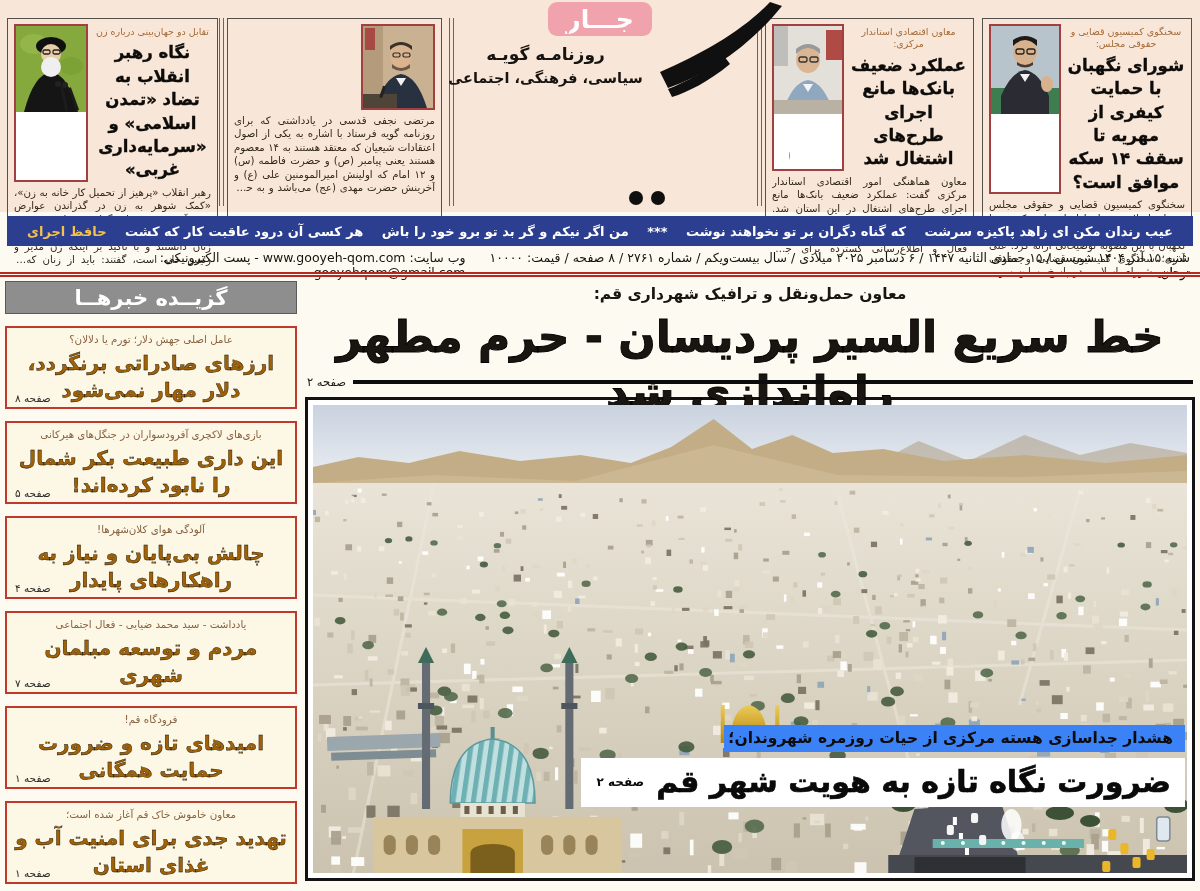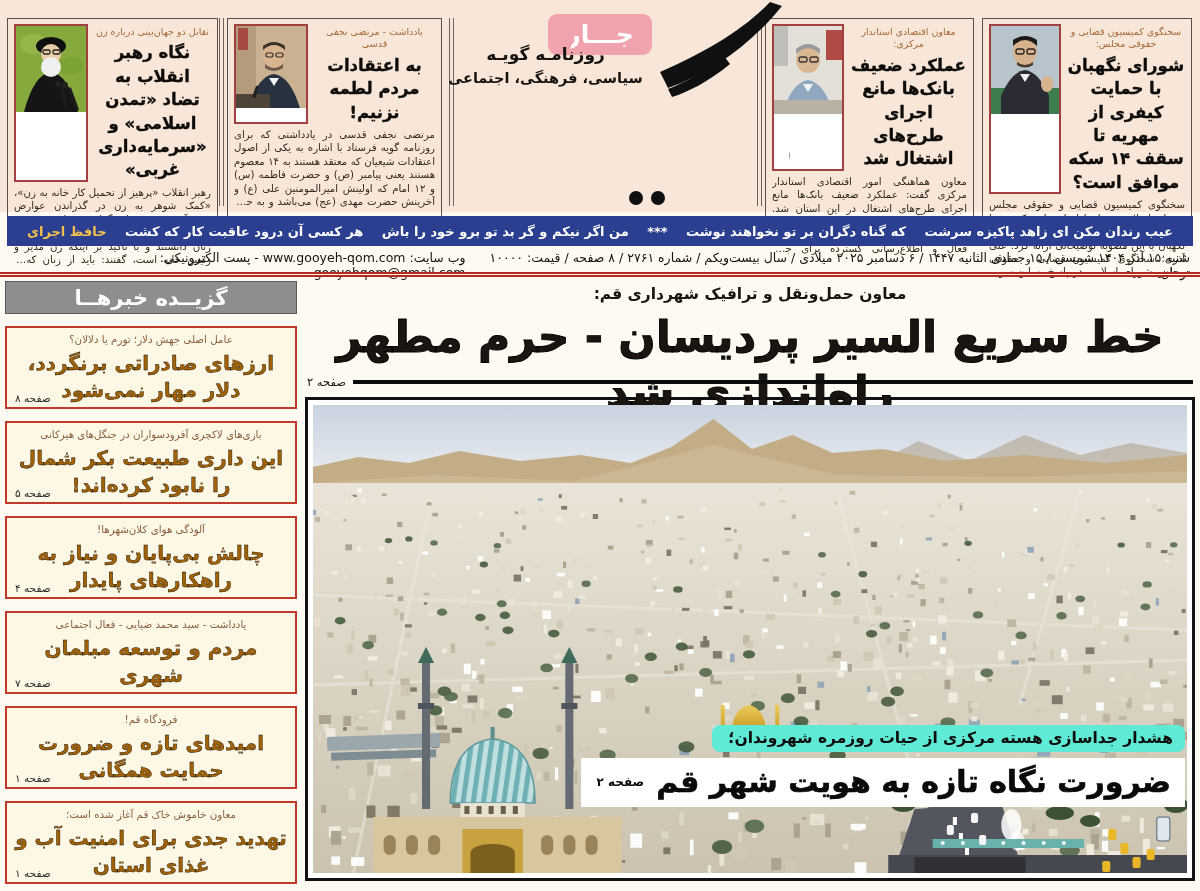--- a/index.html
+++ b/index.html
@@ -25,21 +25,21 @@
   .story-headline { font-size:16.5px; font-weight:bold; color:#0e0c0a; text-align:center; line-height:1.42; margin-top:3px; -webkit-text-stroke:.35px #0e0c0a; }
   .story-body {
     font-size:10.2px; line-height:1.32; text-align:justify; color:#32281c; margin-top:4px;
     display:-webkit-box; -webkit-line-clamp:6; -webkit-box-orient:vertical; overflow:hidden;
   }
   .story-page { position:absolute; bottom:3px; left:8px; font-size:14px; color:#2a2a2a; }
   .vsep { position:absolute; top:18px; height:188px; width:5px; border-right:1px solid #6b655e; border-left:1px solid #6b655e; }
 
   
   .bubble {
-    position:absolute; left:548px; top:14px; width:104px; height:41px;
+    position:absolute; left:548px; top:2px; width:104px; height:34px;
     background:#f1a3ad; border-radius:9px; display:flex; align-items:center; justify-content:center;
     color:#fff; font-size:25px; font-weight:bold; z-index:3;
   }
   .bubble:after { content:""; position:absolute; bottom:-9px; left:16px; border:10px solid transparent; border-top-color:#f1a3ad; border-left-width:4px; border-right-width:4px; }
   .masthead-title { position:absolute; left:438px; top:44px; width:215px; z-index:4; text-align:center; }
   .masthead-title .l1 { font-size:17px; font-weight:bold; color:#161310; }
   .masthead-title .l2 { font-size:14.5px; font-weight:bold; color:#161310; margin-top:6px; }
   .logo-wrap { position:absolute; left:430px; top:2px; width:360px; height:206px; z-index:2; }
 
   
@@ -63,21 +63,21 @@
   
   .main-col { position:absolute; left:305px; width:890px; top:279px; }
   .lead-kicker { text-align:center; font-size:15.5px; font-weight:bold; margin-top:6px; height:24px; }
   .lead-headline { text-align:center; font-size:44px; font-weight:bold; line-height:1.25; height:62px; -webkit-text-stroke:.9px #000; }
   .lead-rule { position:relative; height:16px; margin-top:4px; }
   .lead-rule .bar { position:absolute; left:48px; right:2px; top:5px; height:4px; background:#0c0c0c; }
   .lead-rule .pg { position:absolute; left:2px; top:0; font-size:11.5px; }
   .photo-frame { margin-top:6px; border:3px solid #121212; background:#fff; padding:5px; height:484px; }
   .photo-inner { position:relative; width:100%; height:100%; overflow:hidden; background:#d8d2c2; }
   .photo-inner > svg { position:absolute; inset:0; width:100%; height:100%; }
-  .cap-a { position:absolute; top:320px; right:2px; background:#5eead4; padding:4px 12px 5px 16px; font-size:15.5px; font-weight:bold; color:#0c0c0c;border-radius:8px; }
+  .cap-a { position:absolute; top:320px; right:2px; background:#3b82f6; padding:4px 12px 5px 4px; font-size:15.5px; font-weight:bold; color:#0c0c0c; }
   .cap-b { position:absolute; top:353px; right:2px; background:#fff; padding:6px 14px 8px 16px; font-size:30px; font-weight:bold; color:#0a0a0a; -webkit-text-stroke:.6px #000; display:flex; align-items:center; }
   .cap-b .pg { font-size:12px; font-weight:bold; -webkit-text-stroke:0; margin-right:12px; }
 </style>
 </head>
 <body>
 
 <div class="top-band">
 
   <div class="story-box" style="left:7px; width:211px;">
     <div class="story-head">
@@ -104,24 +104,20 @@
       </div>
     </div>
     <div class="story-body">رهبر انقلاب «پرهیز از تحمیل کار خانه به زن»، «کمک شوهر به زن در گذراندن عوارض فرزندآوری» و «باز گذاشتن راه ترقی و پیشرفت علمی و شغلی» را از دیگر حقوق زنان دانستند و با تأکید بر اینکه زن مدیر و رئیس خانه است، گفتند: باید از زنان که با وجود درآمدهای ناکافی و ثابت همسران و گرانی اجناس، هنرمندانه خانه را اداره می‌کنند قدردانی کرد ...</div>
     <div class="story-page">صفحه ۳</div>
   </div>
 
   <div class="vsep" style="left:219px;"></div>
 
   <div class="story-box" style="left:227px; width:215px;">
     <div class="story-head">
-      <div class="story-textcol">
-        <div class="story-kicker">یادداشت - مرتضی نجفی قدسی</div>
-        <div class="story-headline">به اعتقادات مردم لطمه نزنیم!</div>
-      </div>
       <div class="story-photo">
         <svg width="70" height="82" viewBox="0 0 70 82">
           <rect width="70" height="82" fill="#c9b192"></rect>
           <rect x="0" y="0" width="20" height="82" fill="#b39b7c"></rect>
           <rect x="2" y="2" width="10" height="22" fill="#a84a44"></rect>
           <path d="M12 82 Q22 50 38 48 Q54 50 64 82 Z" fill="#27313f"></path>
           <path d="M33 52 L38 60 L43 52 Z" fill="#f2f2f2"></path>
           <ellipse cx="38" cy="30" rx="11" ry="12" fill="#d9b48e"></ellipse>
           <path d="M27 24 Q38 14 49 24 L49 20 Q38 12 27 20 Z" fill="#3a3129"></path>
           <path d="M29 38 Q38 46 47 38 L47 42 Q38 48 29 42 Z" fill="#6d5847"></path>

